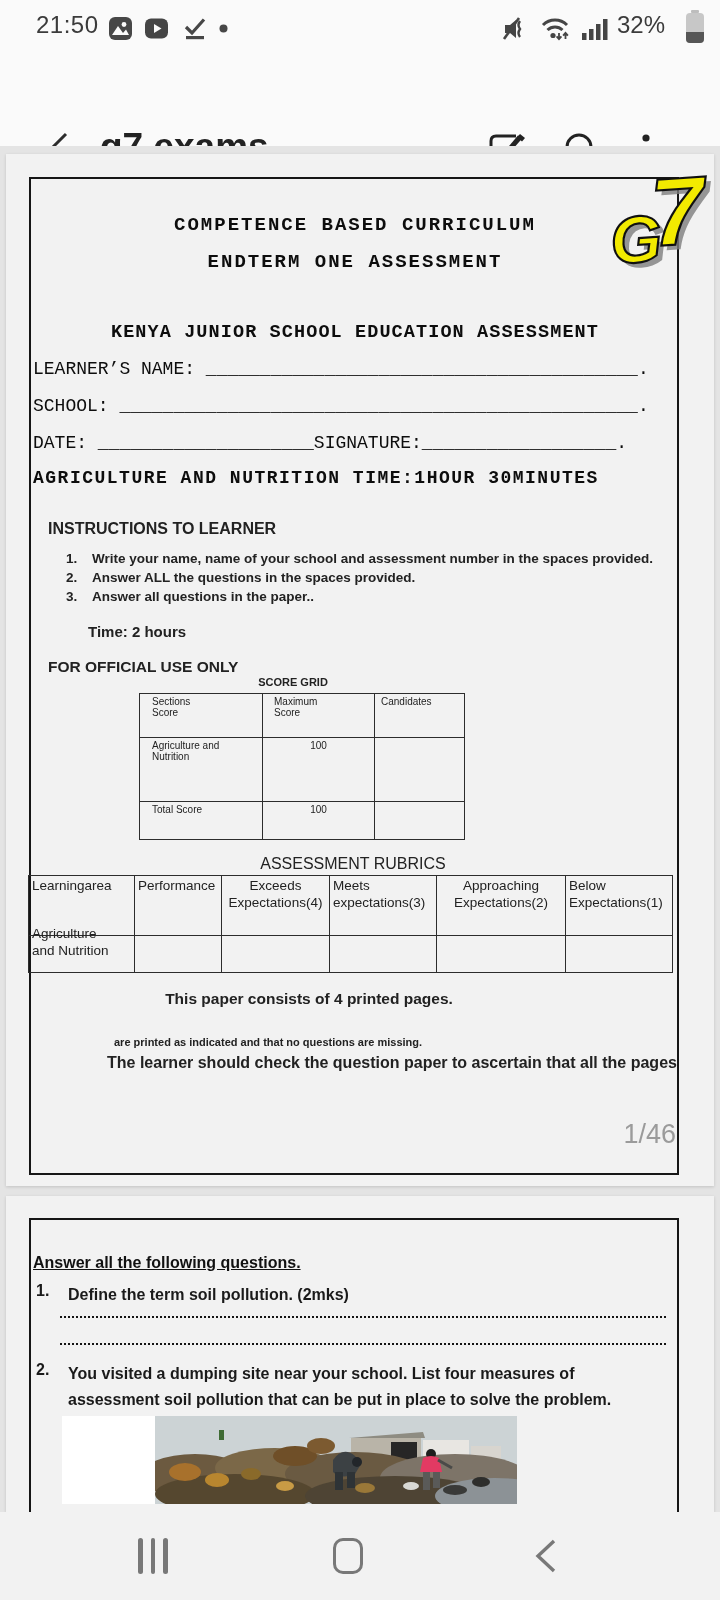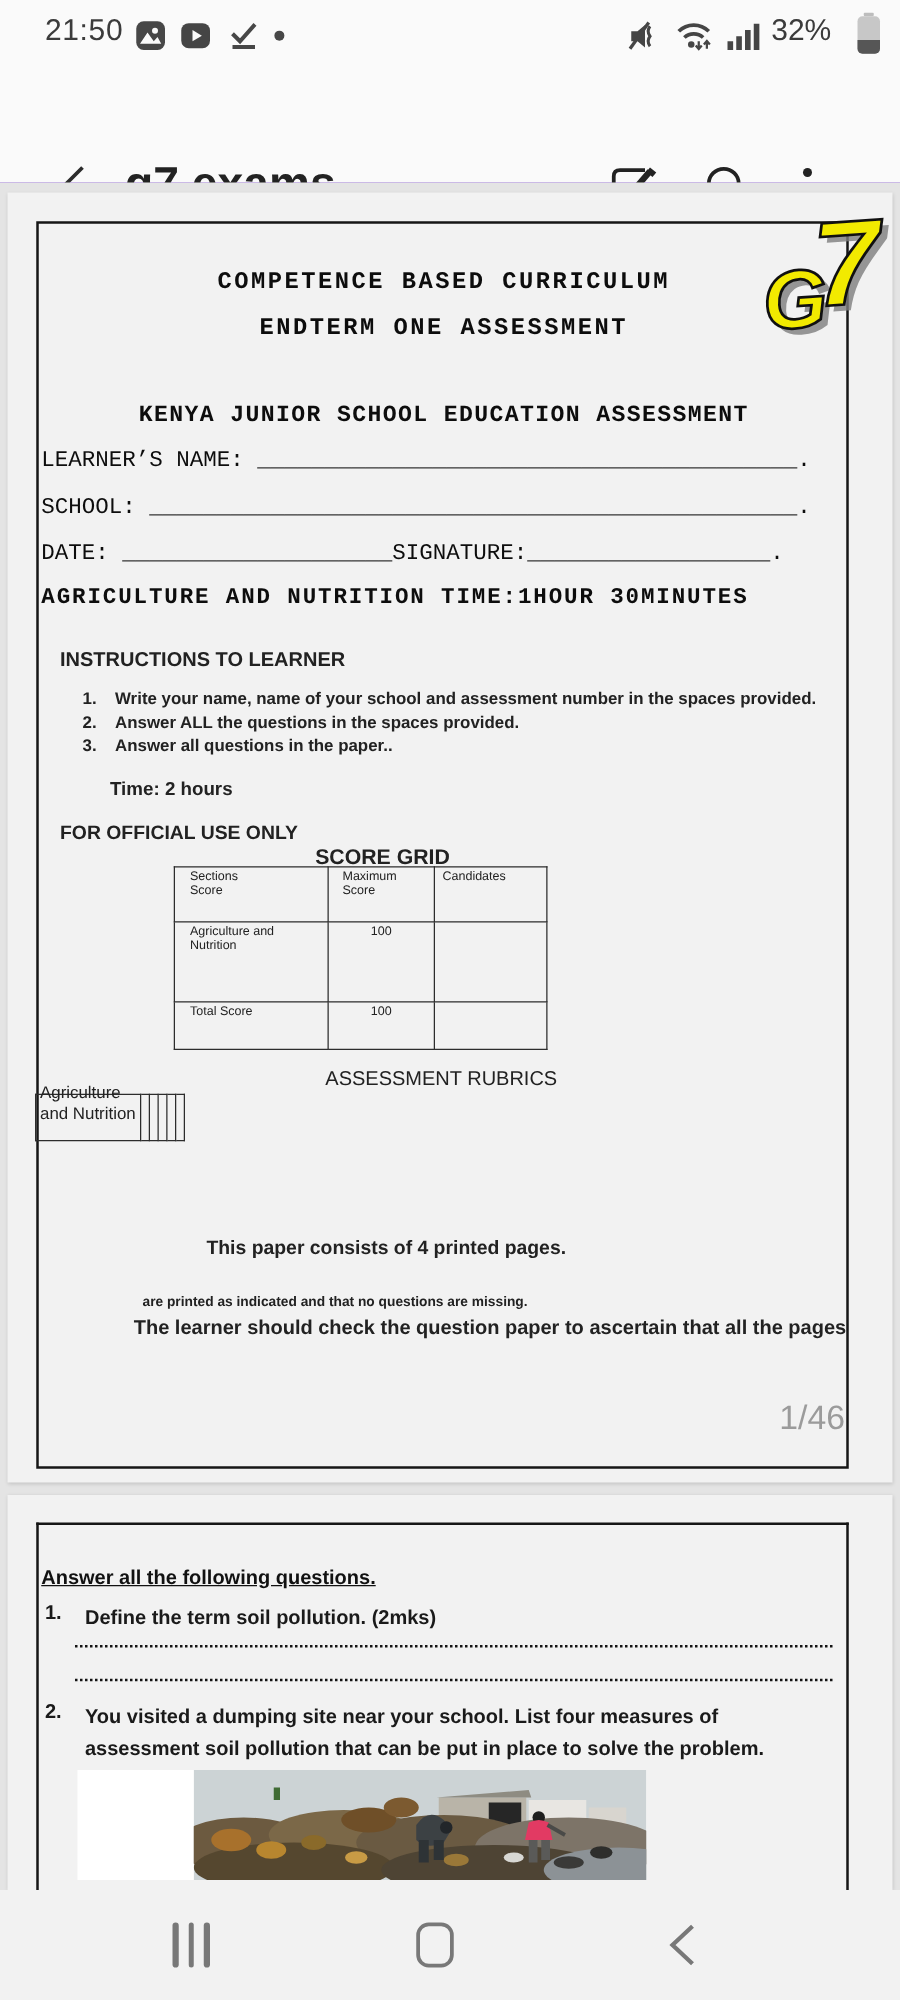--- a/index.html
+++ b/index.html
@@ -160,48 +160,60 @@
       <div class="abs sans-b" style="left:42px; top:366px; font-size:16px">INSTRUCTIONS TO LEARNER</div>
       <div class="instr-item" style="left:60px; top:397px">1.</div>
       <div class="instr-item" style="left:86px; top:397px">Write your name, name of your school and assessment number in the spaces provided.</div>
       <div class="instr-item" style="left:60px; top:416px">2.</div>
       <div class="instr-item" style="left:86px; top:416px">Answer ALL the questions in the spaces provided.</div>
       <div class="instr-item" style="left:60px; top:435px">3.</div>
       <div class="instr-item" style="left:86px; top:435px">Answer all questions in the paper..</div>
       <div class="abs sans-b" style="left:82px; top:469px; font-size:15px">Time: 2 hours</div>
 
       <div class="abs sans-b" style="left:42px; top:504px; font-size:15.5px">FOR OFFICIAL USE ONLY</div>
-      <div class="abs sans-b ctr" style="left:147px; top:522px; width:306px; font-size:17px">SCORE GRID</div>
+      <div class="abs sans-b ctr" style="left:134px; top:522px; width:306px; font-size:11px">SCORE GRID</div>
 
       <table class="grid-tbl abs" style="left:133px; top:539px">
         <tbody>
             <tr style="height:44px">
           <td style="width:123px; padding-left:12px">Sections
 Score</td>
-          <td style="width:85px; padding-left:11px">Maximum
+          <td style="width:112px; padding-left:11px">Maximum
 Score</td>
           <td style="width:90px">Candidates</td>
         </tr>
         <tr style="height:64px">
           <td style="padding-left:12px">Agriculture and
 Nutrition</td>
           <td class="ctr">100</td>
           <td></td>
         </tr>
         <tr style="height:38px">
           <td style="padding-left:12px">Total Score</td>
           <td class="ctr">100</td>
           <td></td>
         </tr>
       </tbody>
         </table>
 
       <div class="abs ctr" style="left:22px; top:701px; width:650px; font-size:16px; color:#222">ASSESSMENT RUBRICS</div>
       <table class="rub-tbl abs" style="left:22px; top:721px">
         <tbody>
+            <tr style="height:60px">
+          <td style="width:106px">Learningarea</td>
+          <td style="width:87px">Performance</td>
+          <td class="ctr" style="width:108px">Exceeds
+Expectations(4)</td>
+          <td style="width:107px">Meets
+expectations(3)</td>
+          <td class="ctr" style="width:129px">Approaching
+Expectations(2)</td>
+          <td style="width:107px">Below
+Expectations(1)</td>
+        </tr>
         <tr style="height:37px">
           <td style="overflow:visible"><div style="margin-top:-12px; white-space:pre-line">Agriculture
 and Nutrition</div></td>
           <td></td>
               <td></td>
               <td></td>
               <td></td>
               <td></td>
         </tr>
       </tbody>

